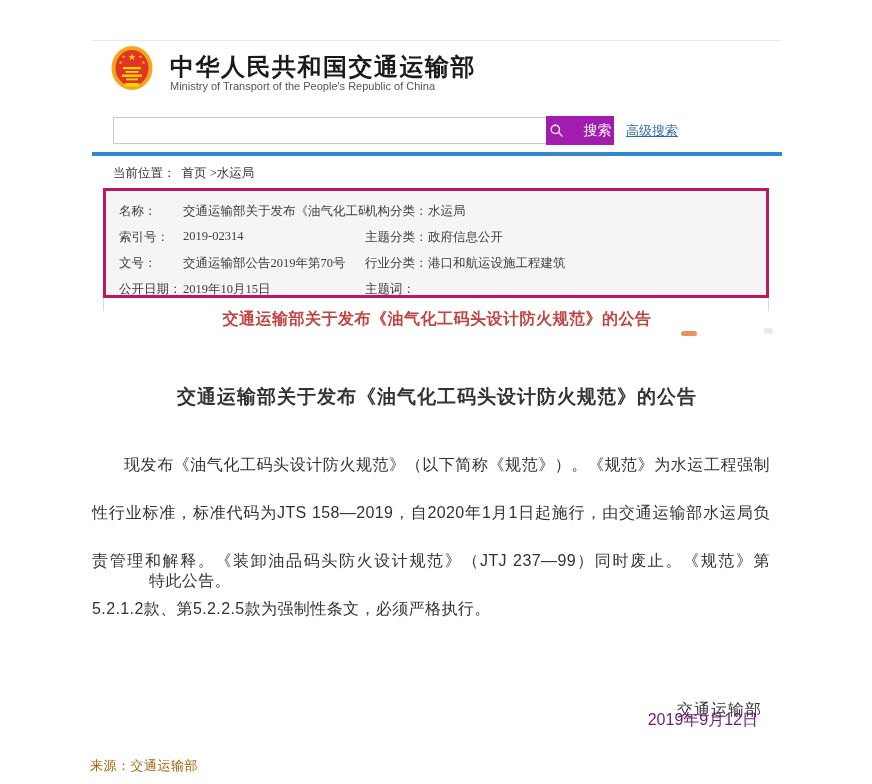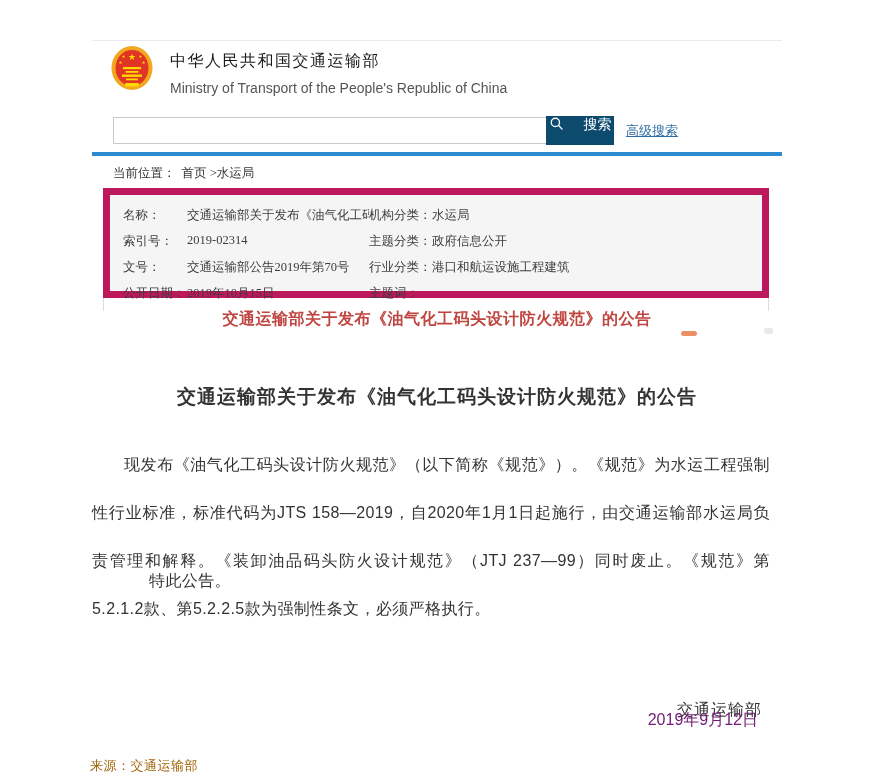--- a/index.html
+++ b/index.html
@@ -6,34 +6,34 @@
   .page{
     position:relative;width:872px;height:784px;background:#ffffff;overflow:hidden;
     font-family:"Liberation Sans","DejaVu Sans",sans-serif;color:#333;
   }
   .serif{font-family:"Liberation Serif","DejaVu Serif",serif;}
 
   .top-hairline{position:absolute;left:92px;top:40px;width:690px;height:1px;background:#eaeaea;}
 
   .emblem{position:absolute;left:110px;top:45px;width:44px;height:48px;}
 
-  .ministry-cn{position:absolute;left:170px;top:51px;font-size:16px;font-weight:normal;color:#1a1a1a;letter-spacing:1.5px;white-space:nowrap;}
-  .ministry-en{position:absolute;left:170px;top:80px;font-size:14px;color:#555;white-space:nowrap;}
+  .ministry-cn{position:absolute;left:170px;top:51px;font-size:24px;font-weight:bold;color:#1a1a1a;letter-spacing:1.5px;white-space:nowrap;}
+  .ministry-en{position:absolute;left:170px;top:80px;font-size:11px;color:#555;white-space:nowrap;}
   .column-title{position:absolute;left:419px;top:55px;font-size:35px;color:#3ca0dd;letter-spacing:0.5px;white-space:nowrap;}
 
   .search-input{position:absolute;left:113px;top:117px;width:431px;height:25px;border:1px solid #c9c9c9;background:#fff;outline:none;padding:0 8px;font-size:13px;color:#333;}
-  .search-button{position:absolute;left:546px;top:116px;width:68px;height:29px;background:#0c4a6e;border:none;color:#fff;font-size:14px;display:flex;align-items:flex-start;justify-content:center;gap:20px;cursor:pointer;padding:0;}
+  .search-button{position:absolute;left:546px;top:116px;width:68px;height:29px;background:#a21caf;border:none;color:#fff;font-size:14px;display:flex;align-items:center;justify-content:center;gap:20px;cursor:pointer;padding:0;}
   .advanced-link{position:absolute;left:626px;top:122px;font-size:13px;color:#2e6da4;text-decoration:underline;cursor:pointer;white-space:nowrap;font-family:Liberation Mono, monospace;}
 
   .blue-divider{position:absolute;left:92px;top:152px;width:690px;height:4px;background:#2d8ad0;}
 
   .breadcrumb{position:absolute;left:113px;top:165px;font-size:12.5px;color:#333;white-space:nowrap;}
   .breadcrumb .path{margin-left:6px;cursor:pointer;text-align:right;}
 
-  .meta-card{position:absolute;left:103px;top:188px;width:666px;height:110px;background:#f5f5f5;border:7px solid #be185d;box-sizing:border-box;}
+  .meta-card{position:absolute;left:103px;top:188px;width:666px;height:110px;background:#f5f5f5;border:3px solid #be185d;box-sizing:border-box;}
   .meta-grid{display:grid;grid-template-columns:64px 182px 63px auto;grid-auto-rows:26px;padding:12px 0 0 13px;font-size:12.5px;color:#3d3d3d;font-family:"Liberation Serif","DejaVu Serif",serif;}
   .meta-grid span{white-space:nowrap;overflow:hidden;}
 
   .card-tick{position:absolute;width:1px;height:13px;background:#dcdcdc;top:298px;}
   .tick-left{left:103px;}
   .tick-right{left:768px;}
   .artifact-orange{position:absolute;left:681px;top:331px;width:16px;height:5px;border-radius:3px;background:#e4763b;opacity:.8;}
   .artifact-gray{position:absolute;left:764px;top:328px;width:9px;height:6px;border-radius:2px;background:#d9d9d9;opacity:.55;}
 
   .banner-title{position:absolute;left:92px;top:309px;width:690px;text-align:center;font-size:16px;font-weight:bold;color:#bf4540;letter-spacing:.5px;font-family:"Liberation Serif","DejaVu Serif",serif;white-space:nowrap;}

